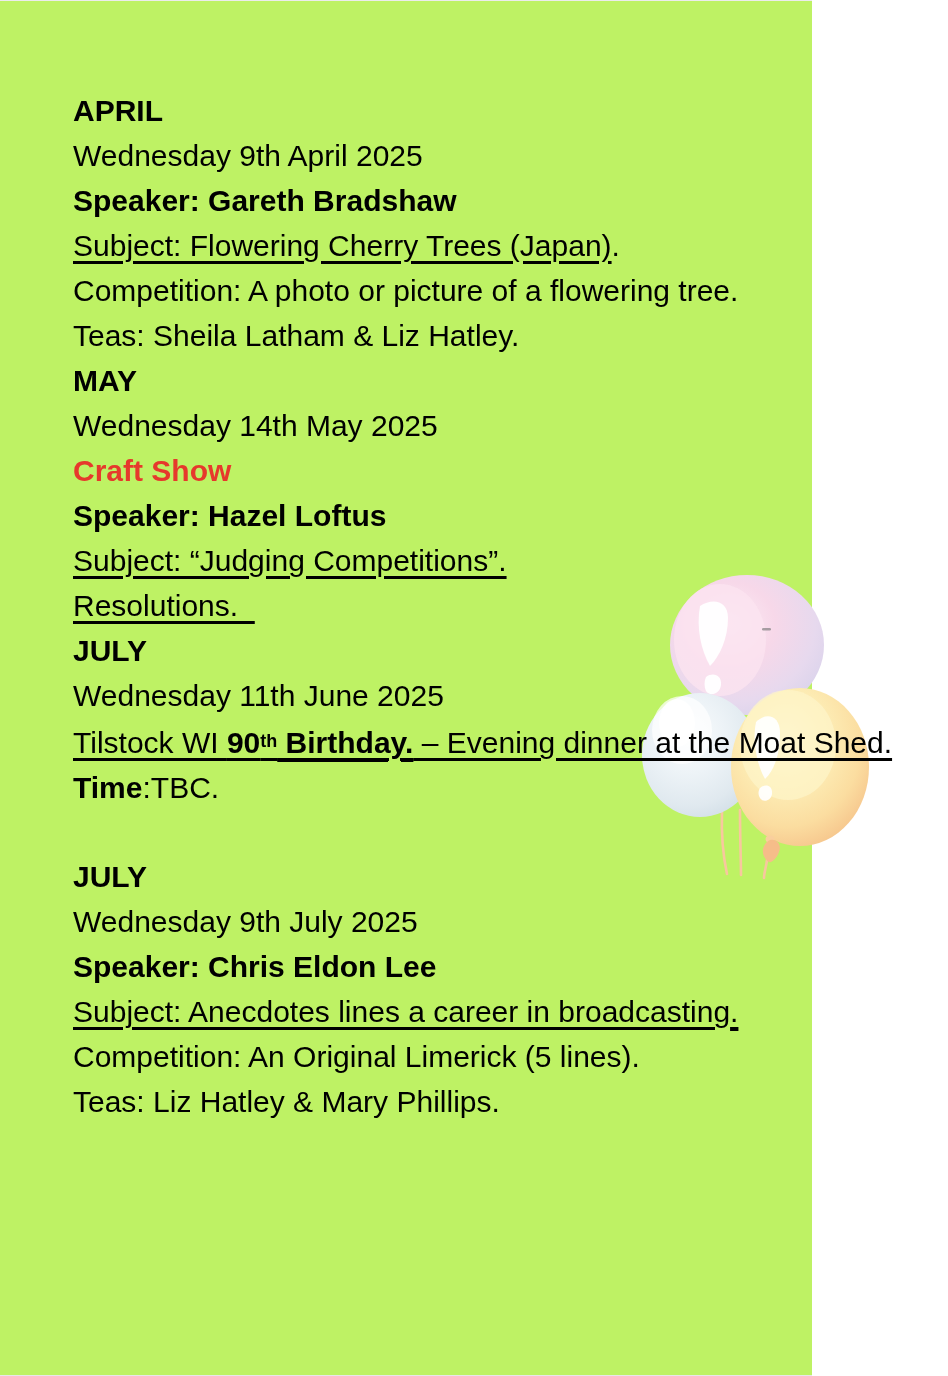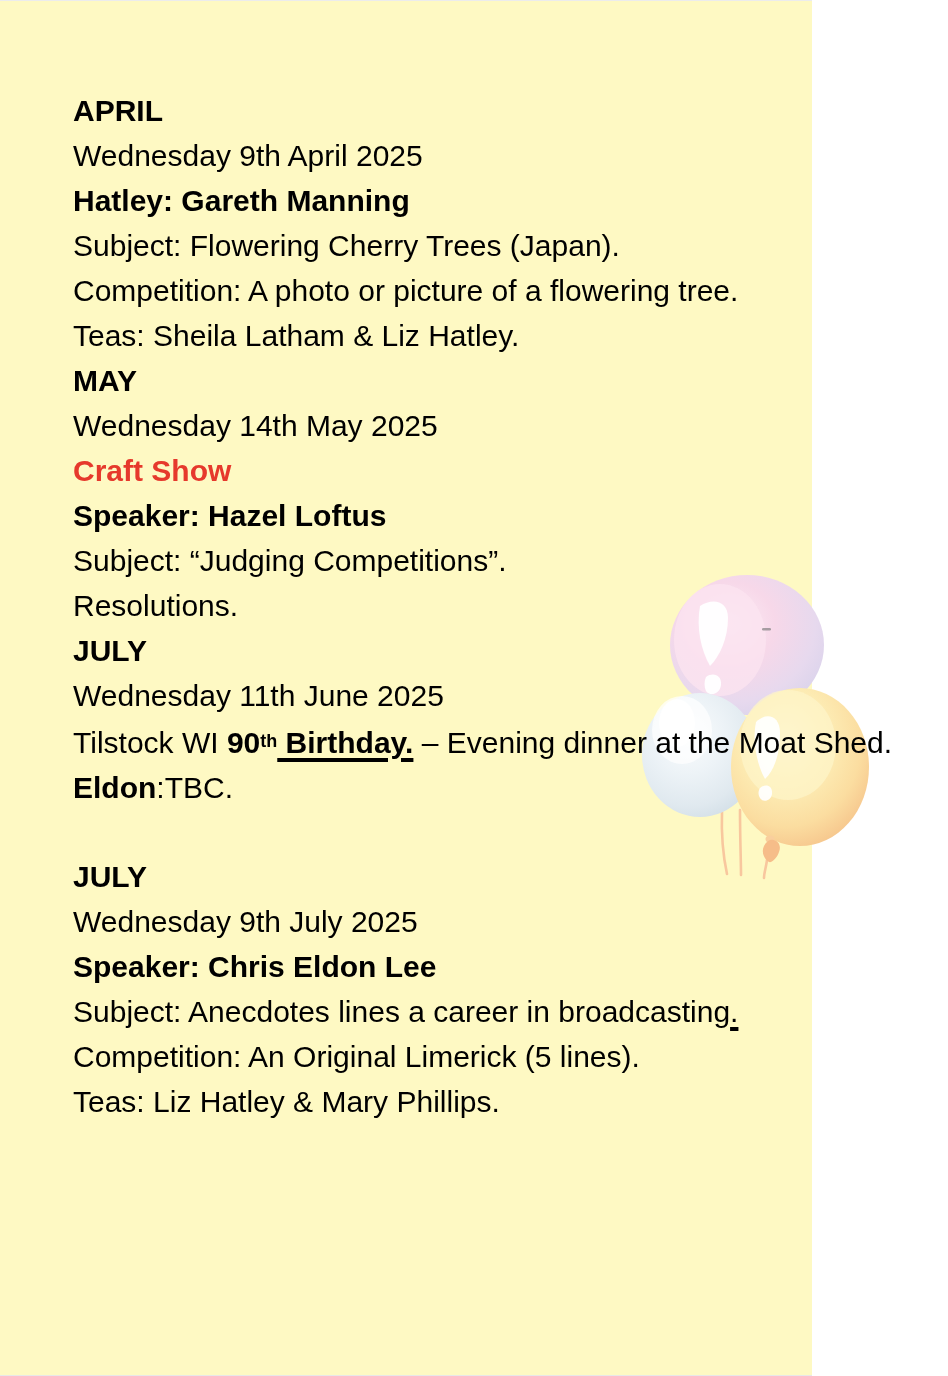--- a/index.html
+++ b/index.html
@@ -9,21 +9,21 @@
     width: 948px;
     height: 1376px;
     overflow: hidden;
     font-family: "Liberation Sans", "DejaVu Sans", sans-serif;
     color: #000000;
   }
   .page {
     position: relative;
     width: 812px;
     height: 1376px;
-    background: #fef9c3;
+    background: #bef264;
   }
   .edge-top {
     position: absolute; top: 0; left: 0; width: 100%; height: 1px;
     background: #ececec;
   }
   .edge-bottom {
     position: absolute; bottom: 0; left: 0; width: 100%; height: 1px;
     background: #e8e8e8;
   }
   .balloons {
@@ -45,20 +45,21 @@
     line-height: 34px;
     white-space: nowrap;
   }
   p.month { font-weight: 700; margin-top: 43px; }
   section:first-of-type p.month { margin-top: 0; }
   section.extra-gap p.month { margin-top: 55px; }
   p.date { margin-top: 0; }
   .b { font-weight: 700; }
   .red { font-weight: 700; }
   .u {
+    text-decoration: underline;
     text-decoration-thickness: 2.5px;
     text-underline-offset: 5px;
   }
   .ub {
     text-decoration: underline;
     text-decoration-thickness: 3.5px;
     text-underline-offset: 5px;
   }
   .sup {
     font-size: 0.6em;
@@ -121,38 +122,38 @@
       <path d="M160,248 C166,243 173,246 172,254 C171,261 163,263 160,258 C158,255 158,251 160,248 Z" fill="#ffffff" opacity="0.92"></path>
       <ellipse cx="170" cy="299" rx="4.5" ry="3.5" fill="#f9cf9d"></ellipse>
       <path d="M170,300 C177,298 182,305 179,312 C177,318 172,323 169,322 C164,319 161,312 164,306 C166,302 168,301 170,300 Z" fill="#f6bd89"></path>
     </g>
   </svg>
 
   <main class="content">
       <section>
         <p class="month"><span class="b">APRIL</span></p>
         <p class="date"><span class="">Wednesday 9th April 2025</span></p>
-        <p class=""><span class="b">Hatley: Gareth Manning</span></p>
+        <p class=""><span class="b">Speaker: Gareth Bradshaw</span></p>
         <p class=""><span class="u">Subject: Flowering Cherry Trees (Japan)</span><span class="">.</span></p>
         <p class=""><span class="">Competition: A photo or picture of a flowering tree.</span></p>
         <p class=""><span class="">Teas: Sheila Latham &amp; Liz Hatley.</span></p>
       </section>
       <section>
         <p class="month"><span class="b">MAY</span></p>
         <p class="date"><span class="">Wednesday 14th May 2025</span></p>
         <p class=""><span class="red" style="color: rgb(230, 57, 44);">Craft Show</span></p>
         <p class=""><span class="b">Speaker: Hazel Loftus</span></p>
         <p class=""><span class="u">Subject: “Judging Competitions”.</span></p>
         <p class=""><span class="u">Resolutions. &nbsp;</span></p>
       </section>
       <section>
         <p class="month"><span class="b">JULY</span></p>
         <p class="date"><span class="">Wednesday 11th June 2025</span></p>
         <p class=""><span class="u"><span class="">Tilstock WI </span><span class="b">90</span><span class="b sup">th</span><span class="b ub"> Birthday.</span><span class=""> – Evening dinner at the Moat Shed.</span></span></p>
-        <p class=""><span class="b">Eldon</span><span class="">:TBC.</span></p>
+        <p class=""><span class="b">Time</span><span class="">:TBC.</span></p>
       </section>
       <section class="extra-gap">
         <p class="month"><span class="b">JULY</span></p>
         <p class="date"><span class="">Wednesday 9th July 2025</span></p>
         <p class=""><span class="b">Speaker: Chris Eldon Lee</span></p>
         <p class=""><span class="u">Subject: Anecdotes lines a career in broadcasting</span><span class="ub">.</span></p>
         <p class=""><span class="">Competition: An Original Limerick (5 lines).</span></p>
         <p class=""><span class="">Teas: Liz Hatley &amp; Mary Phillips.</span></p>
       </section>
     </main>

